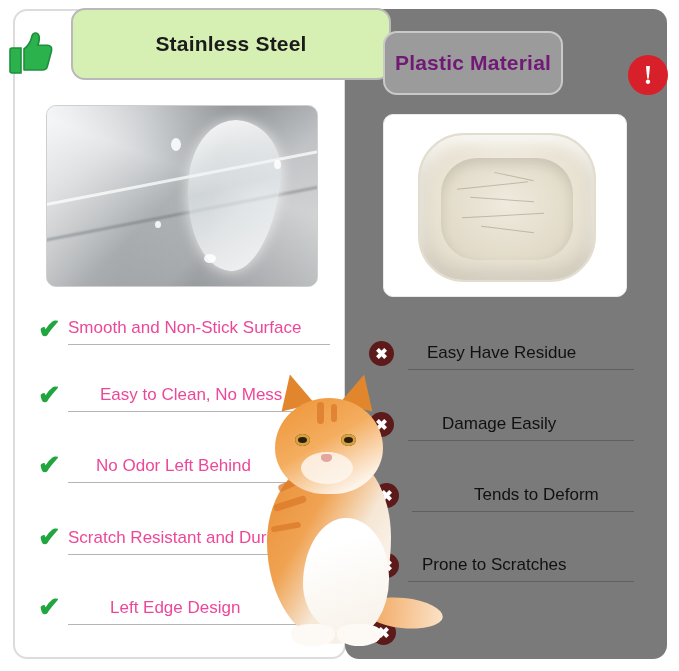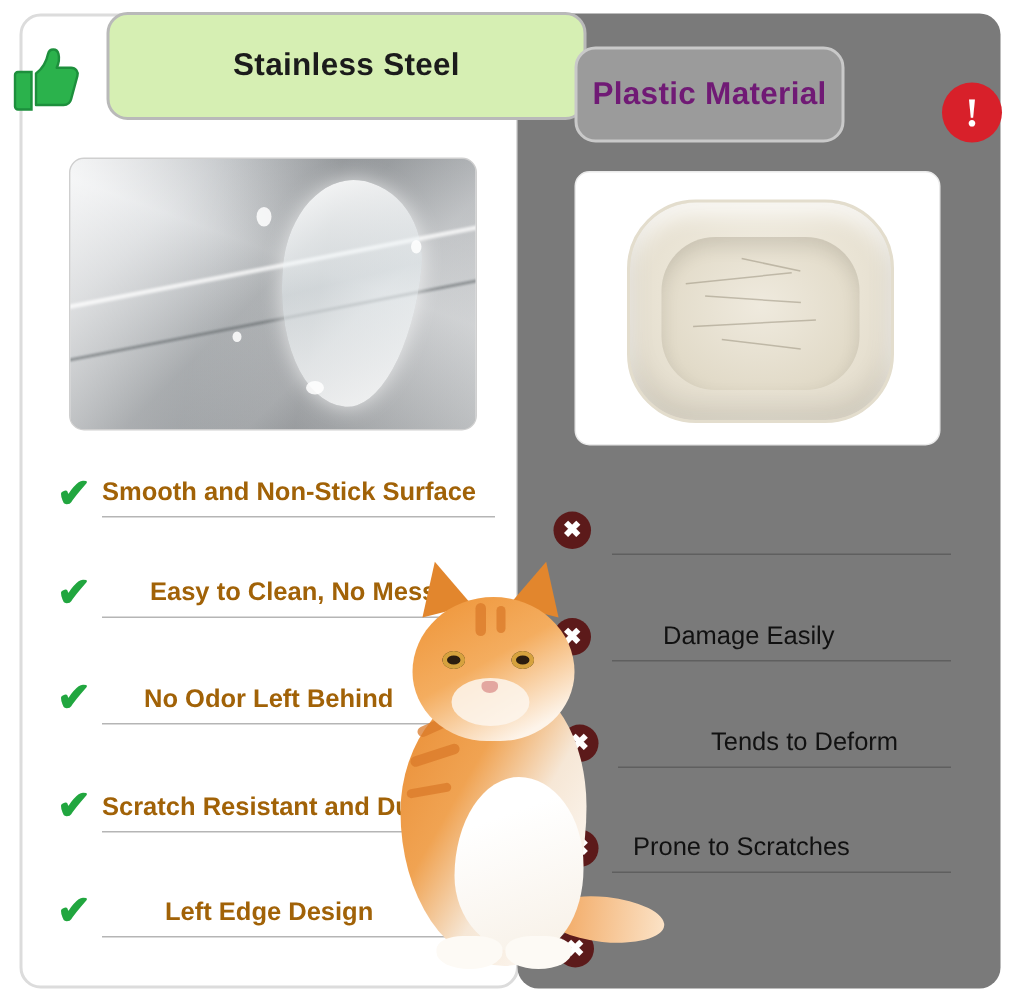--- a/index.html
+++ b/index.html
@@ -203,21 +203,21 @@
   .feat {
     position: absolute;
     display: flex;
     align-items: center;
   }
   .feat-text {
     font-size: 17px;
     color: #111111;
     white-space: nowrap;
   }
-  .feat-left .feat-text { color: #a16207; font-weight: bold; }
+  .feat-left .feat-text { color: #ec4899; }
   .feat-right .feat-text { color: #111111; }
 
   .underline {
     position: absolute;
     height: 1px;
     background: #b5b5b5;
   }
   .underline-dark { background: #5f5f5f; }
 
   .check {
@@ -408,20 +408,23 @@
   </div>
   <div class="underline" style="left:68px;top:554px;width:266px;"></div>
 
   <div class="check" style="left:38px;top:594px;">✔</div>
   <div class="feat feat-left" style="left:110px;top:598px;">
     <span class="feat-text">Left Edge Design</span>
   </div>
   <div class="underline" style="left:68px;top:624px;width:244px;"></div>
 
   <div class="xmark" style="left:369px;top:341px;">✖</div>
+  <div class="feat feat-right" style="left:427px;top:343px;">
+    <span class="feat-text">Easy Have Residue</span>
+  </div>
   <div class="underline underline-dark" style="left:408px;top:369px;width:226px;"></div>
 
   <div class="xmark" style="left:369px;top:412px;">✖</div>
   <div class="feat feat-right" style="left:442px;top:414px;">
     <span class="feat-text">Damage Easily</span>
   </div>
   <div class="underline underline-dark" style="left:408px;top:440px;width:226px;"></div>
 
   <div class="xmark" style="left:374px;top:483px;">✖</div>
   <div class="feat feat-right" style="left:462px;top:485px;margin-left:12px;">

